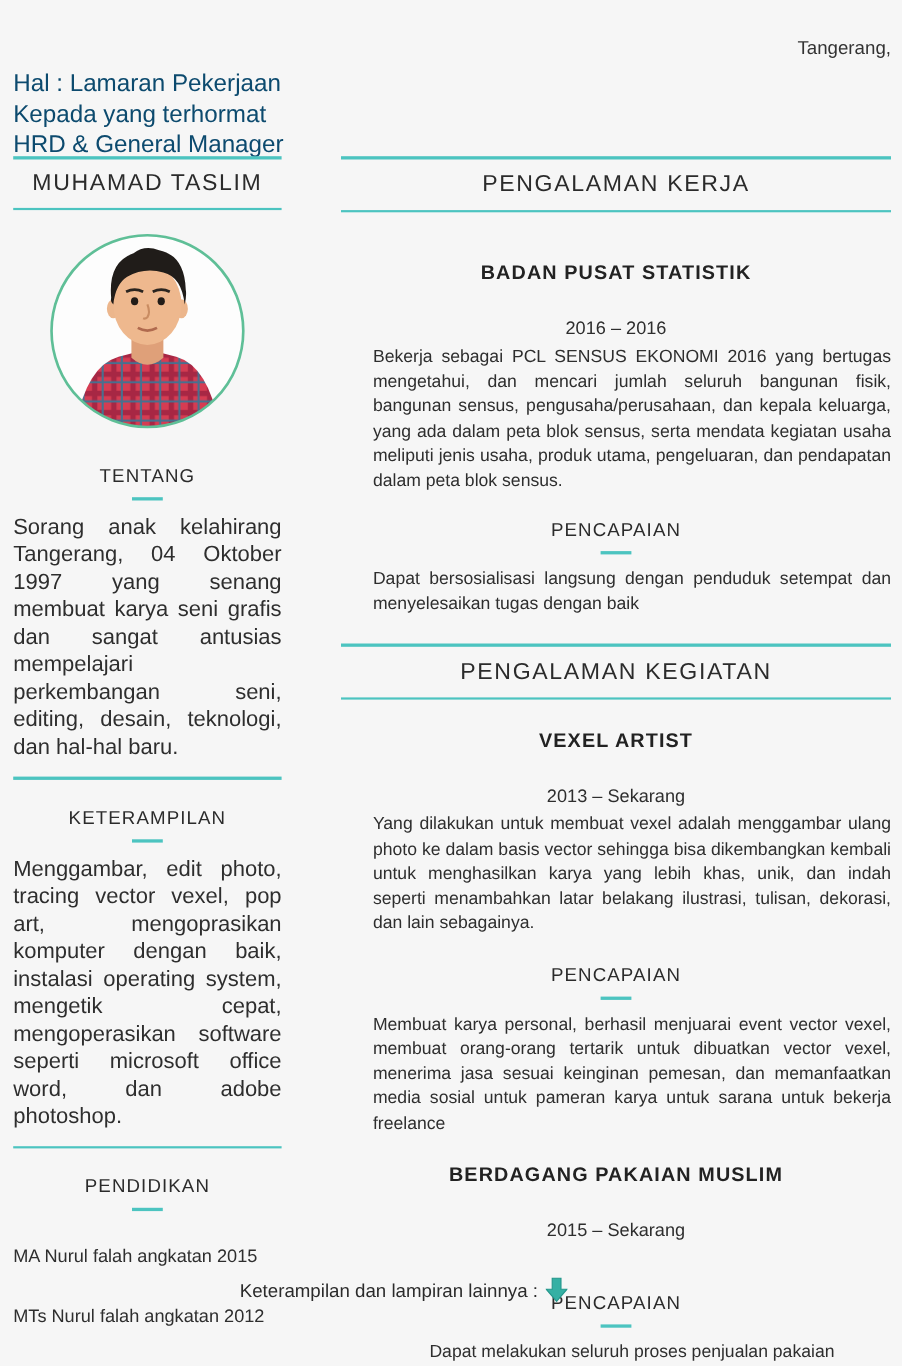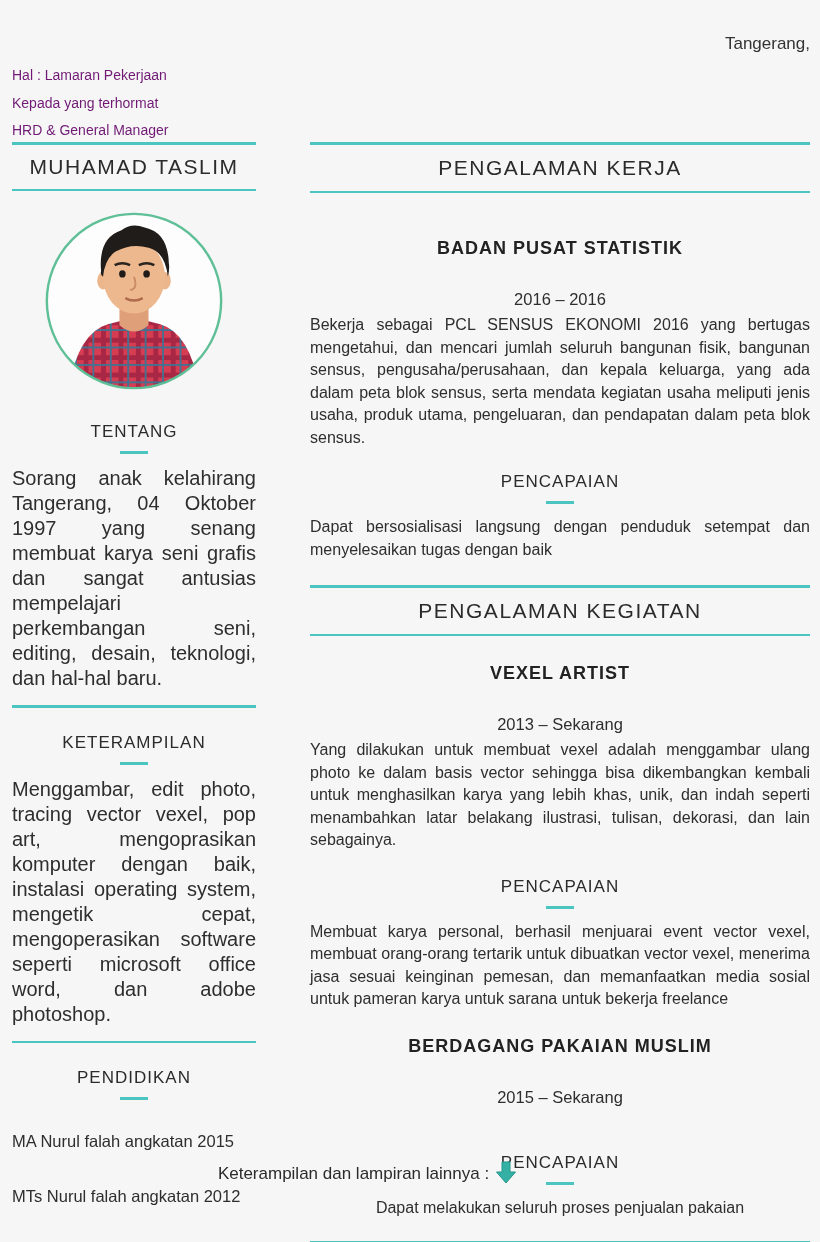--- a/index.html
+++ b/index.html
@@ -10,21 +10,21 @@
     position: relative;
     height: 1242px;
     overflow: hidden;
   }
   .city {
     position: absolute; top: 34px; right: 10px;
     font-size: 17px; color: #333;
   }
   .letter {
     position: absolute; top: 62px; left: 12px;
-    font-size: 14px; line-height: 27.5px; color: #701a75;
+    font-size: 22px; line-height: 27.5px; color: #0c4a6e;
   }
   .columns {
     position: absolute; top: 142px; left: 12px;
     width: 798px; display: flex; gap: 54px;
   }
   .col-left  { width: 244px; flex: 0 0 244px; }
   .col-right { width: 500px; flex: 0 0 500px; }
 
   .rule { height: 2.5px; background: #4cc4c0; }
   .mini-rule { width: 28px; height: 3px; background: #4cc4c0; margin: 8px auto 12px; }
@@ -50,21 +50,21 @@
     letter-spacing: 1px; line-height: 22px; color: #222;
   }
   .period { text-align: center; font-size: 16.5px; line-height: 22px; margin-top: 29px; }
 
   .lbody {
     font-size: 20px; line-height: 25px; text-align: justify;
     color: #2e2e2e;
   }
   .rbody {
     font-size: 16px; line-height: 22.5px; text-align: justify;
-    color: #2e2e2e; margin-top: 4px;
+    color: #2e2e2e; margin-top: 4px; margin-left: 29px;
   }
   .center { text-align: center; }
 
   .photo-wrap { width: 184px; margin: 18px auto 0; }
 
   .edu-item { font-size: 16.5px; line-height: 27px; margin-top: 28px; }
   .web-url  { font-size: 16.5px; line-height: 22px; }
 
   .footer {
     position: absolute; top: 1158px; left: 0; width: 734px;

